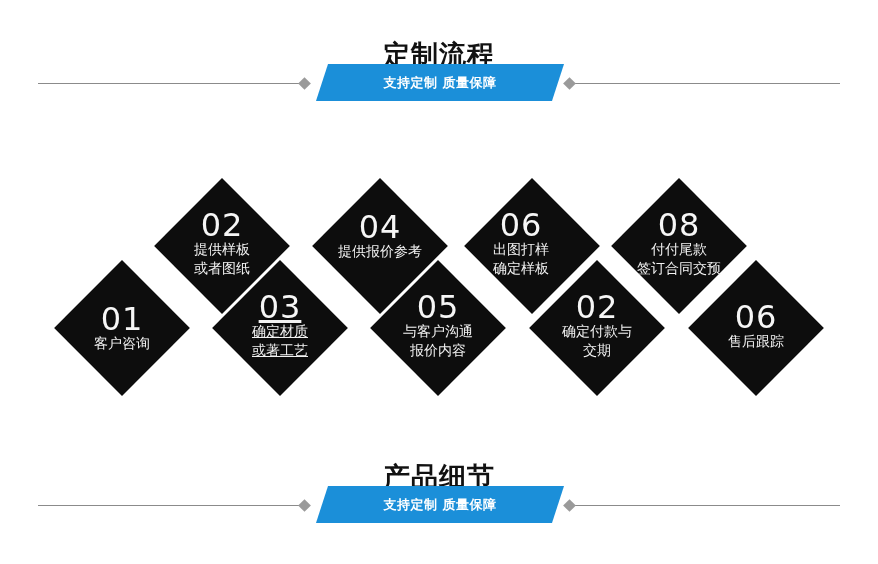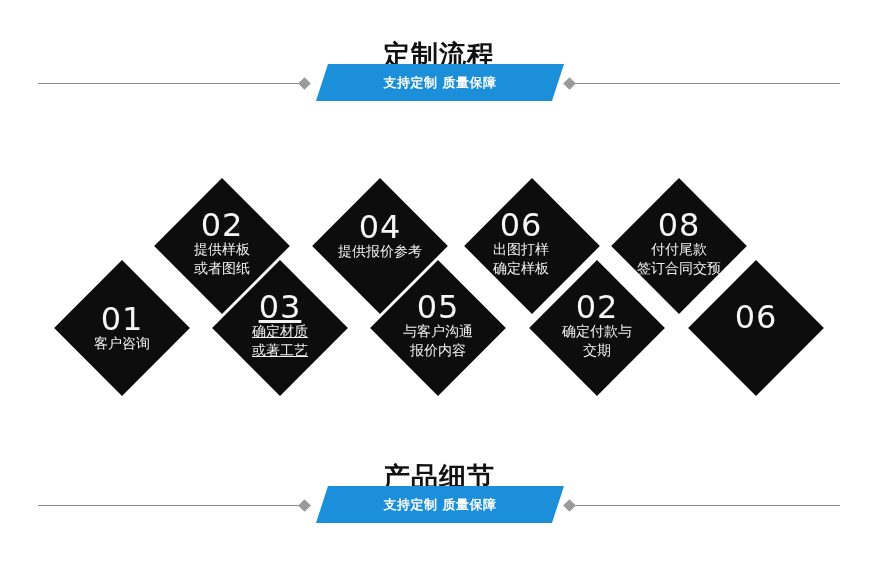--- a/index.html
+++ b/index.html
@@ -185,20 +185,21 @@
       </div>
       <div class="diamond" style="left: 631px; top: 198px;"></div>
       <div class="diamond-label" style="left: 604px; top: 210px;">
         <span class="dm-num">08</span>
         <span class="dm-line">付付尾款</span>
         <span class="dm-line">签订合同交预</span>
       </div>
       <div class="diamond" style="left: 708px; top: 280px;"></div>
       <div class="diamond-label" style="left: 681px; top: 301.5px;">
         <span class="dm-num">06</span>
+        <span class="dm-line">售后跟踪</span>
       </div>
     </div>
 
   <div class="section-header bottom">
     <div class="sec-title">产品细节</div>
     <div class="rule left"></div>
     <div class="rule-dot left"></div>
     <div class="rule right"></div>
     <div class="rule-dot right"></div>
     <div class="banner"></div>

